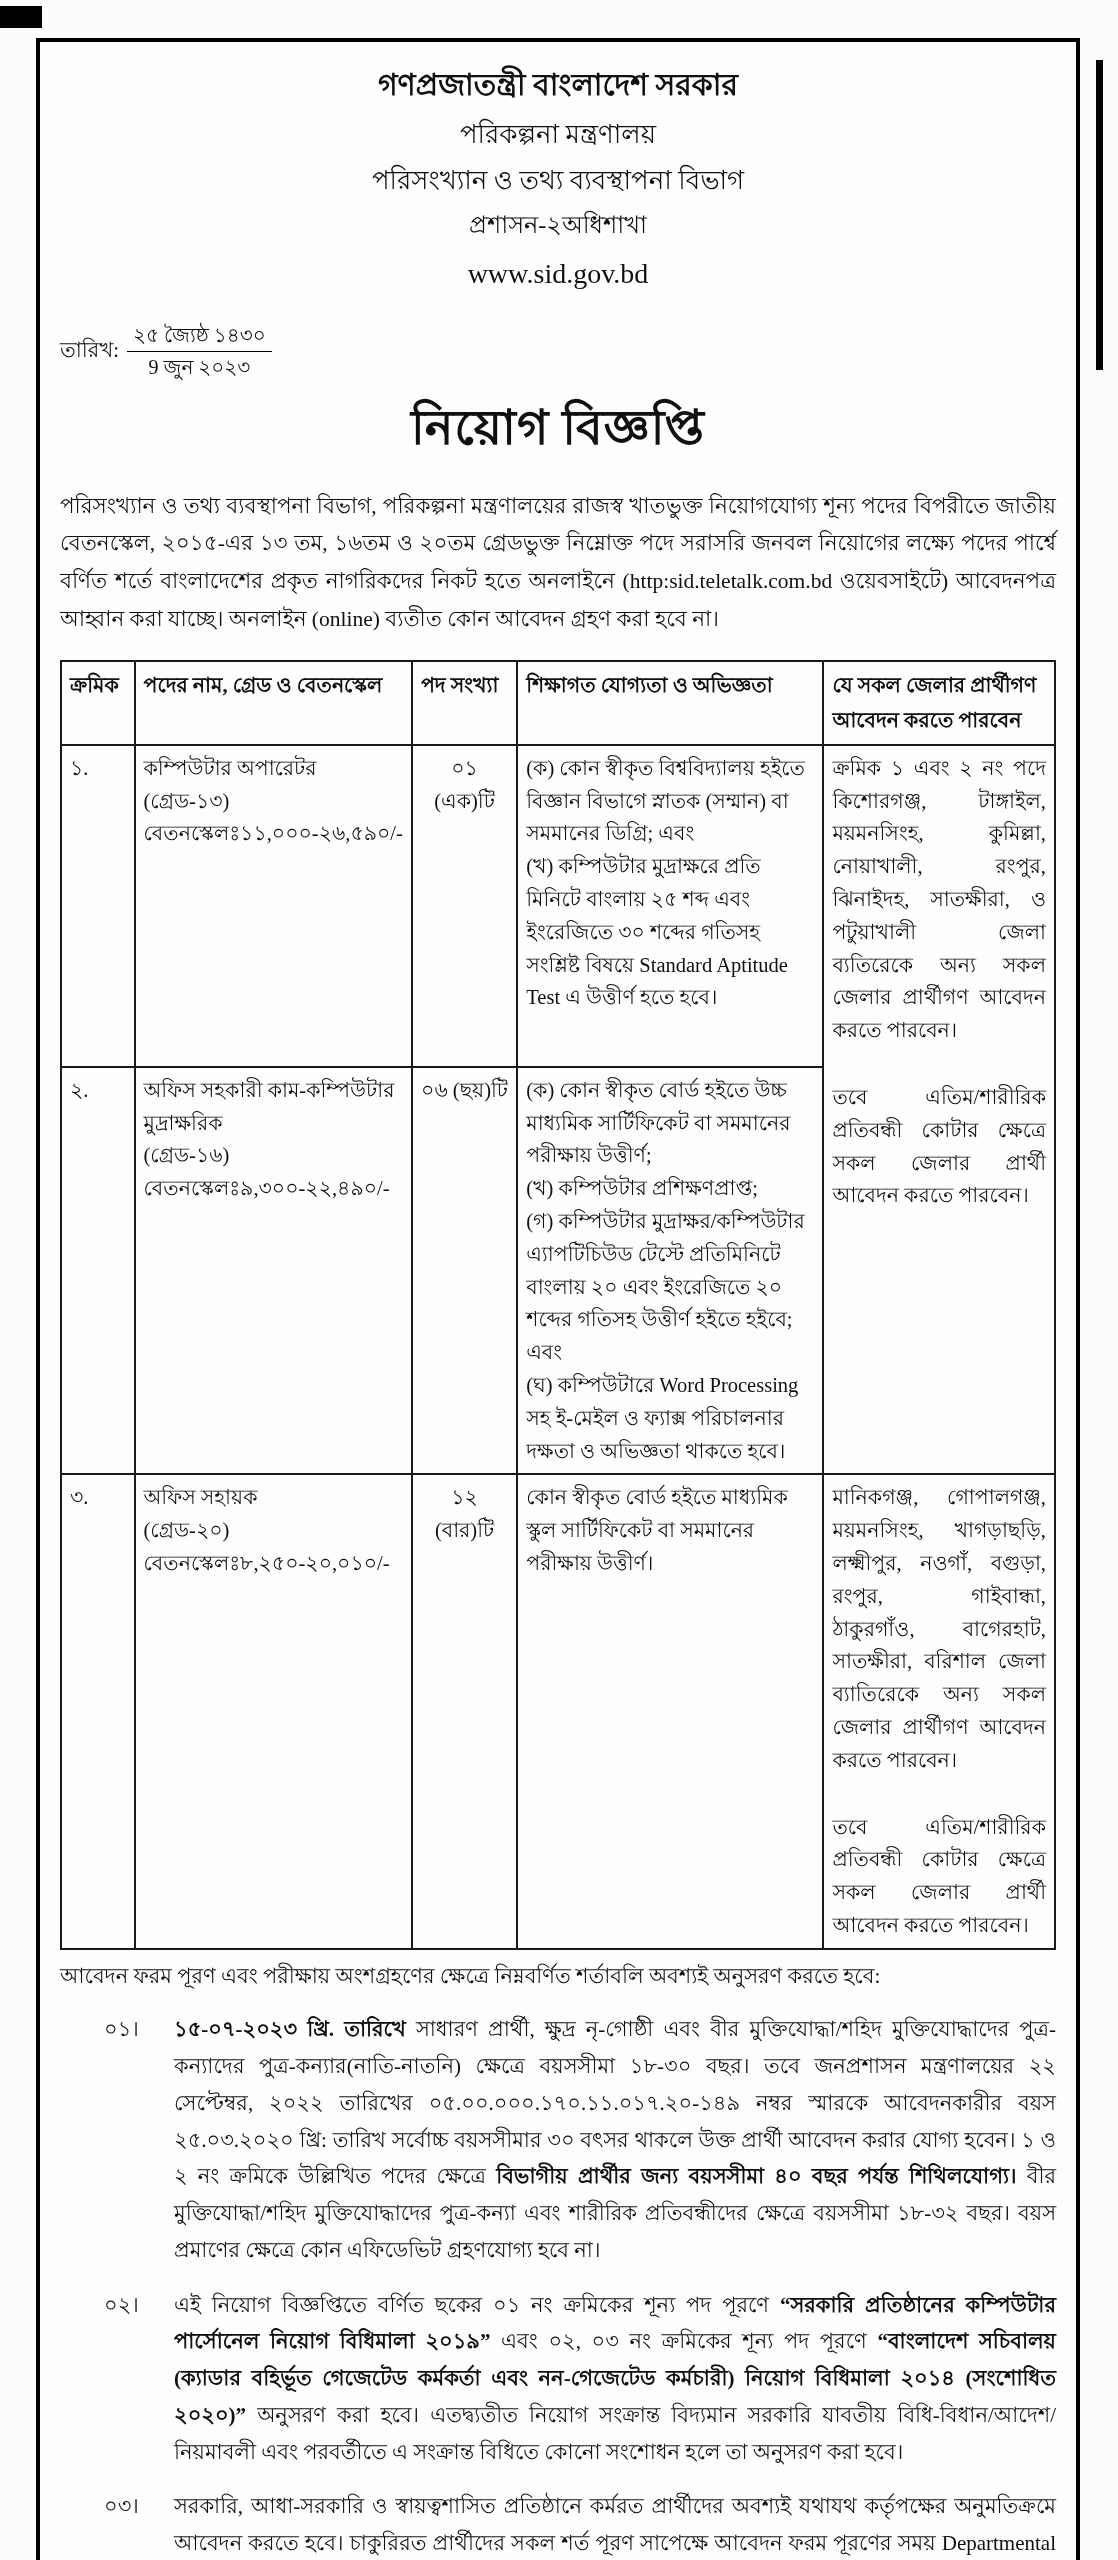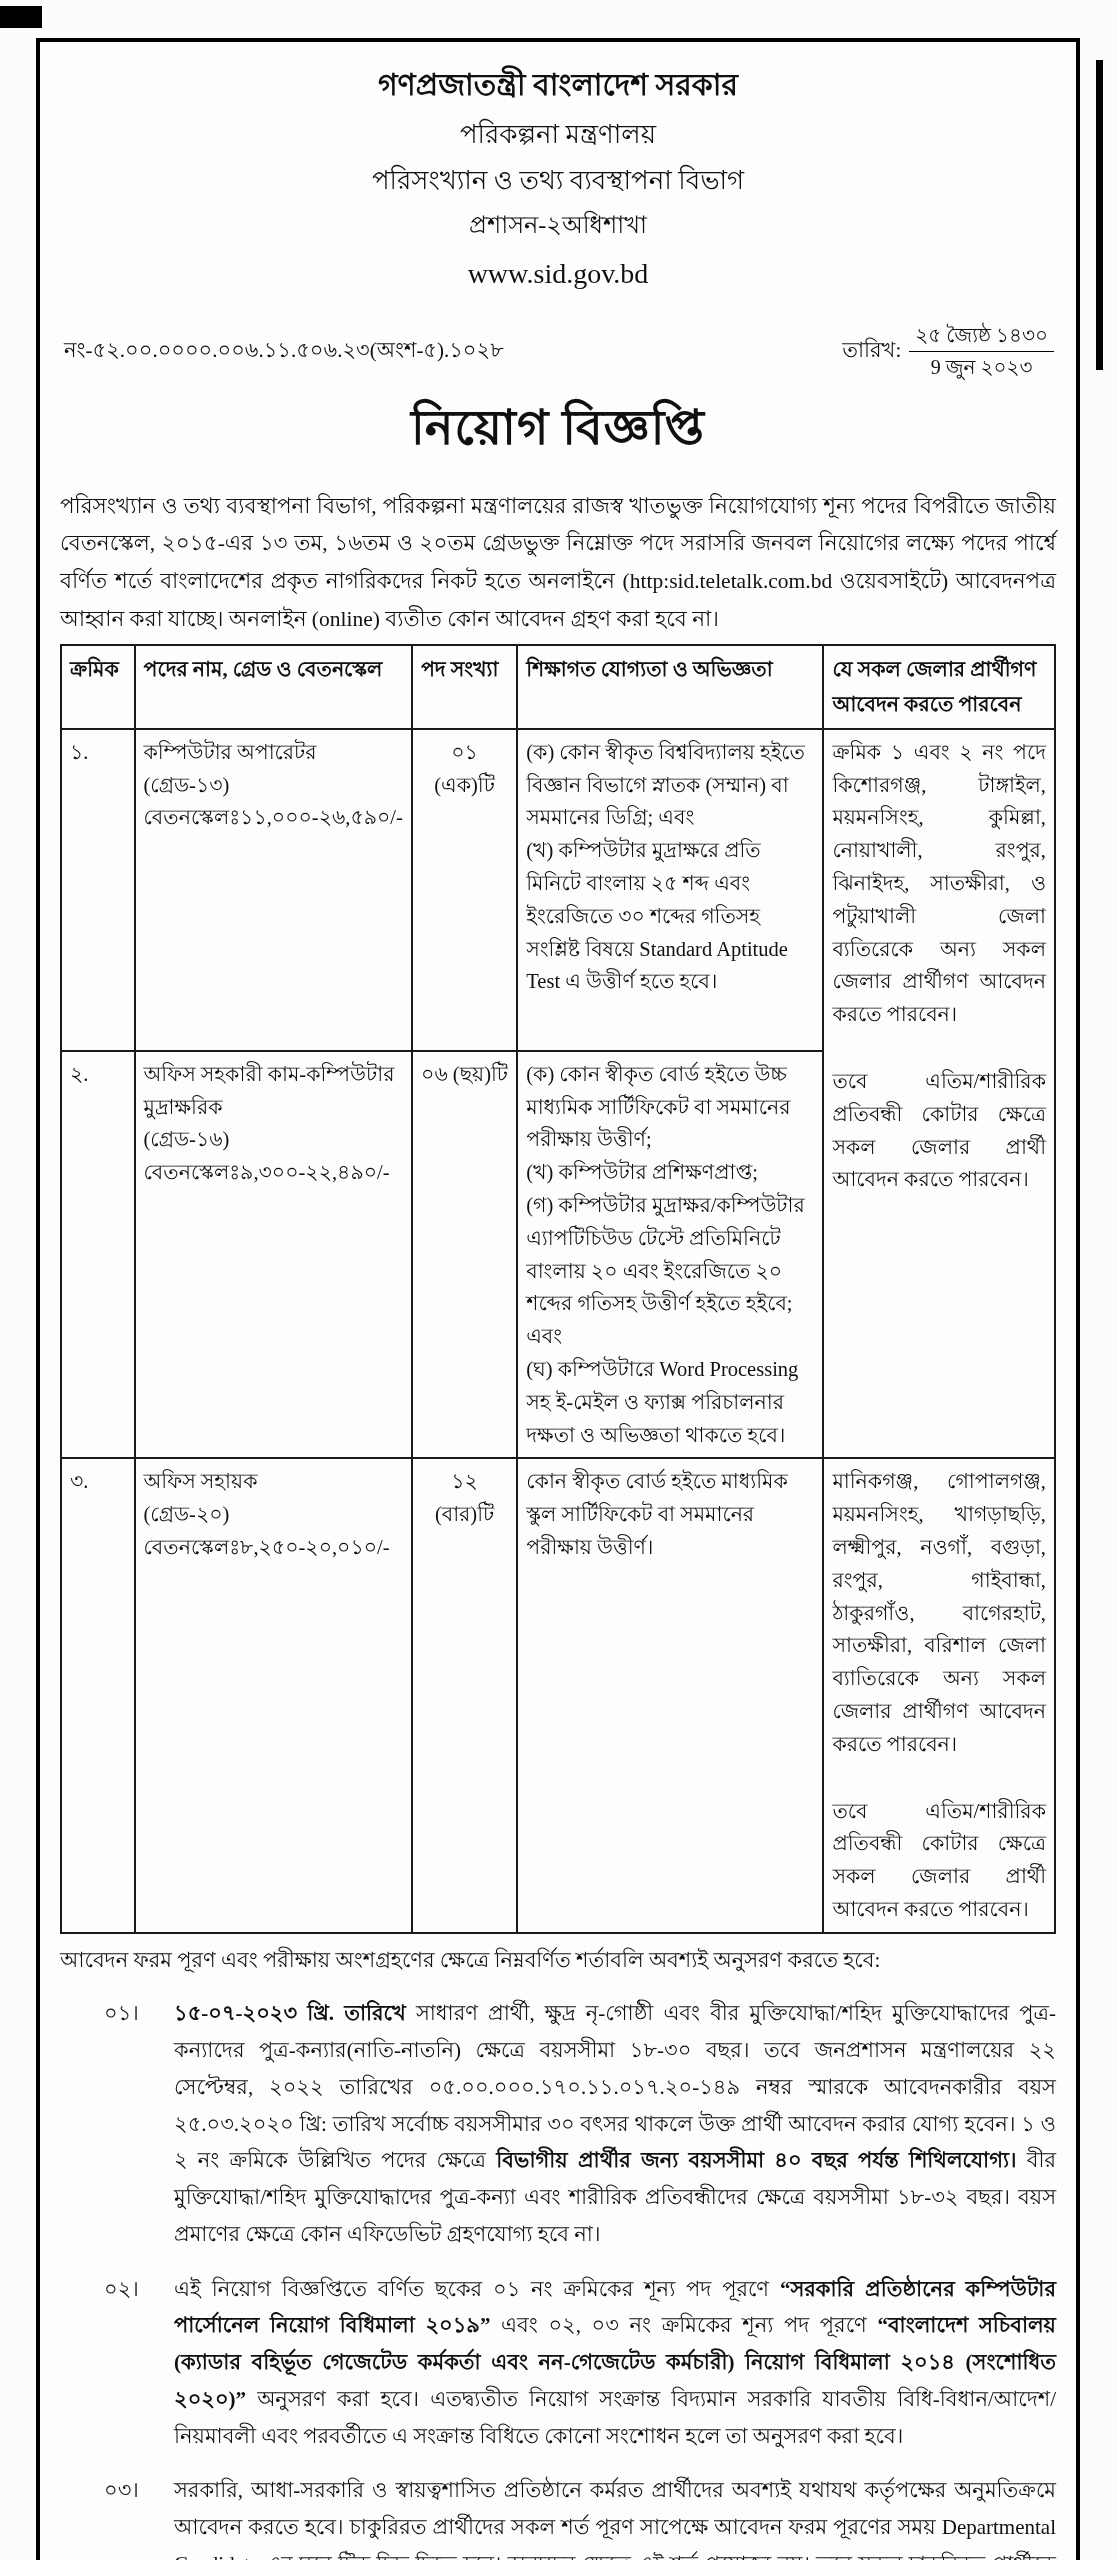--- a/index.html
+++ b/index.html
@@ -23,21 +23,21 @@
   .org-header .l4{font-size:24px;margin-top:6px;}
   .org-header .web{font-size:28px;margin-top:8px;font-family:"Liberation Serif",serif;}
   .memo-row{display:flex;justify-content:space-between;align-items:center;margin-top:26px;font-size:21px;}
   .memo-number{padding-left:4px;}
   .date-block{display:flex;align-items:center;gap:8px;padding-right:2px;}
   .date-stack{display:inline-block;text-align:center;font-size:20px;line-height:1.35;}
   .date-stack .top{border-bottom:1.5px solid #000;padding:0 6px 2px 6px;}
   .date-stack .bot{padding-top:2px;}
   .notice-title{text-align:center;font-size:48px;font-weight:bold;letter-spacing:1px;margin-top:10px;}
   .intro{font-size:21.5px;line-height:1.75;text-align:justify;margin-top:18px;}
-  table.vtable{width:100%;border-collapse:collapse;margin-top:6px;font-size:20.5px;}
+  table.vtable{width:100%;border-collapse:collapse;margin-top:22px;font-size:20.5px;}
   table.vtable th,table.vtable td{
     border:2px solid #1a1a1a;vertical-align:top;padding:6px 8px;line-height:1.6;
   }
   table.vtable th{font-weight:bold;text-align:left;line-height:1.7;}
   table.vtable th:nth-child(1){width:7.5%;}
   table.vtable th:nth-child(2){width:23%;}
   table.vtable th:nth-child(3){width:11%;text-align:left;}
   table.vtable th:nth-child(4){width:33.5%;}
   table.vtable th:nth-child(5){width:25%;font-family:Liberation Serif, serif;}
   .c-serial{text-align:left;padding-left:14px;}
@@ -64,21 +64,20 @@
 
   <div class="org-header">
     <div class="l1">গণপ্রজাতন্ত্রী বাংলাদেশ সরকার</div>
     <div class="l2">পরিকল্পনা মন্ত্রণালয়</div>
     <div class="l3">পরিসংখ্যান ও তথ্য ব্যবস্থাপনা বিভাগ</div>
     <div class="l4">প্রশাসন-২অধিশাখা</div>
     <div class="web">www.sid.gov.bd</div>
   </div>
 
   <div class="memo-row">
-    <div class="memo-number">নং-৫২.০০.০০০০.০০৬.১১.৫০৬.২৩(অংশ-৫).১০২৮</div>
     <div class="date-block">
       <span>তারিখ:</span>
       <span class="date-stack">
         <span class="top" style="display:block">২৫ জ্যৈষ্ঠ ১৪৩০</span>
         <span class="bot" style="display:block">9 জুন ২০২৩</span>
       </span>
     </div>
   </div>
 
   <div class="notice-title">নিয়োগ বিজ্ঞপ্তি</div>

